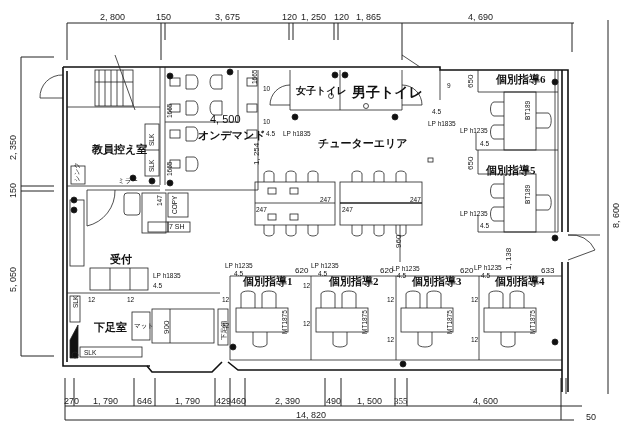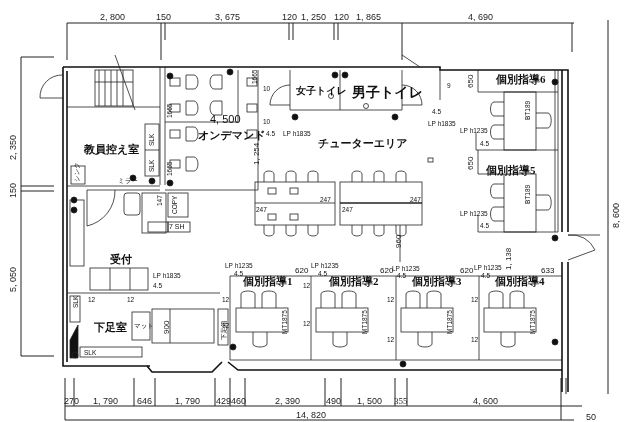--- a/index.html
+++ b/index.html
@@ -270,21 +270,21 @@
 <div class="dim" style="left:216px;top:396px;">429</div>
 <div class="dim" style="left:231px;top:396px;">460</div>
 <div class="dim" style="left:275px;top:396px;">2, 390</div>
 <div class="dim" style="left:326px;top:396px;">490</div>
 <div class="dim" style="left:357px;top:396px;">1, 500</div>
 <div class="dim" style="left:394px;top:396px;font-family:Liberation Serif, serif;">355</div>
 <div class="dim" style="left:473px;top:396px;">4, 600</div>
 <div class="dim" style="left:586px;top:412px;">50</div>
 <div class="dim" style="left:296px;top:410px;">14, 820</div>
 
-<div class="room" style="left:84px;top:142px;">教員控え室</div>
+<div class="room" style="left:92px;top:142px;">教員控え室</div>
 <div class="room" style="left:110px;top:240px;margin-top:12px;">受付</div>
 <div class="room" style="left:94px;top:320px;">下足室</div>
 <div class="room" style="left:198px;top:128px;">オンデマンド</div>
 <div class="room" style="left:296px;top:84px;font-size:10px;">女子トイレ</div>
 <div class="room" style="left:352px;top:84px;font-size:14px;">男子トイレ</div>
 <div class="room" style="left:318px;top:136px;">チューターエリア</div>
 <div class="room" style="left:243px;top:274px;">個別指導1</div>
 <div class="room" style="left:329px;top:274px;">個別指導2</div>
 <div class="room" style="left:412px;top:274px;">個別指導3</div>
 <div class="room" style="left:495px;top:274px;">個別指導4</div>

